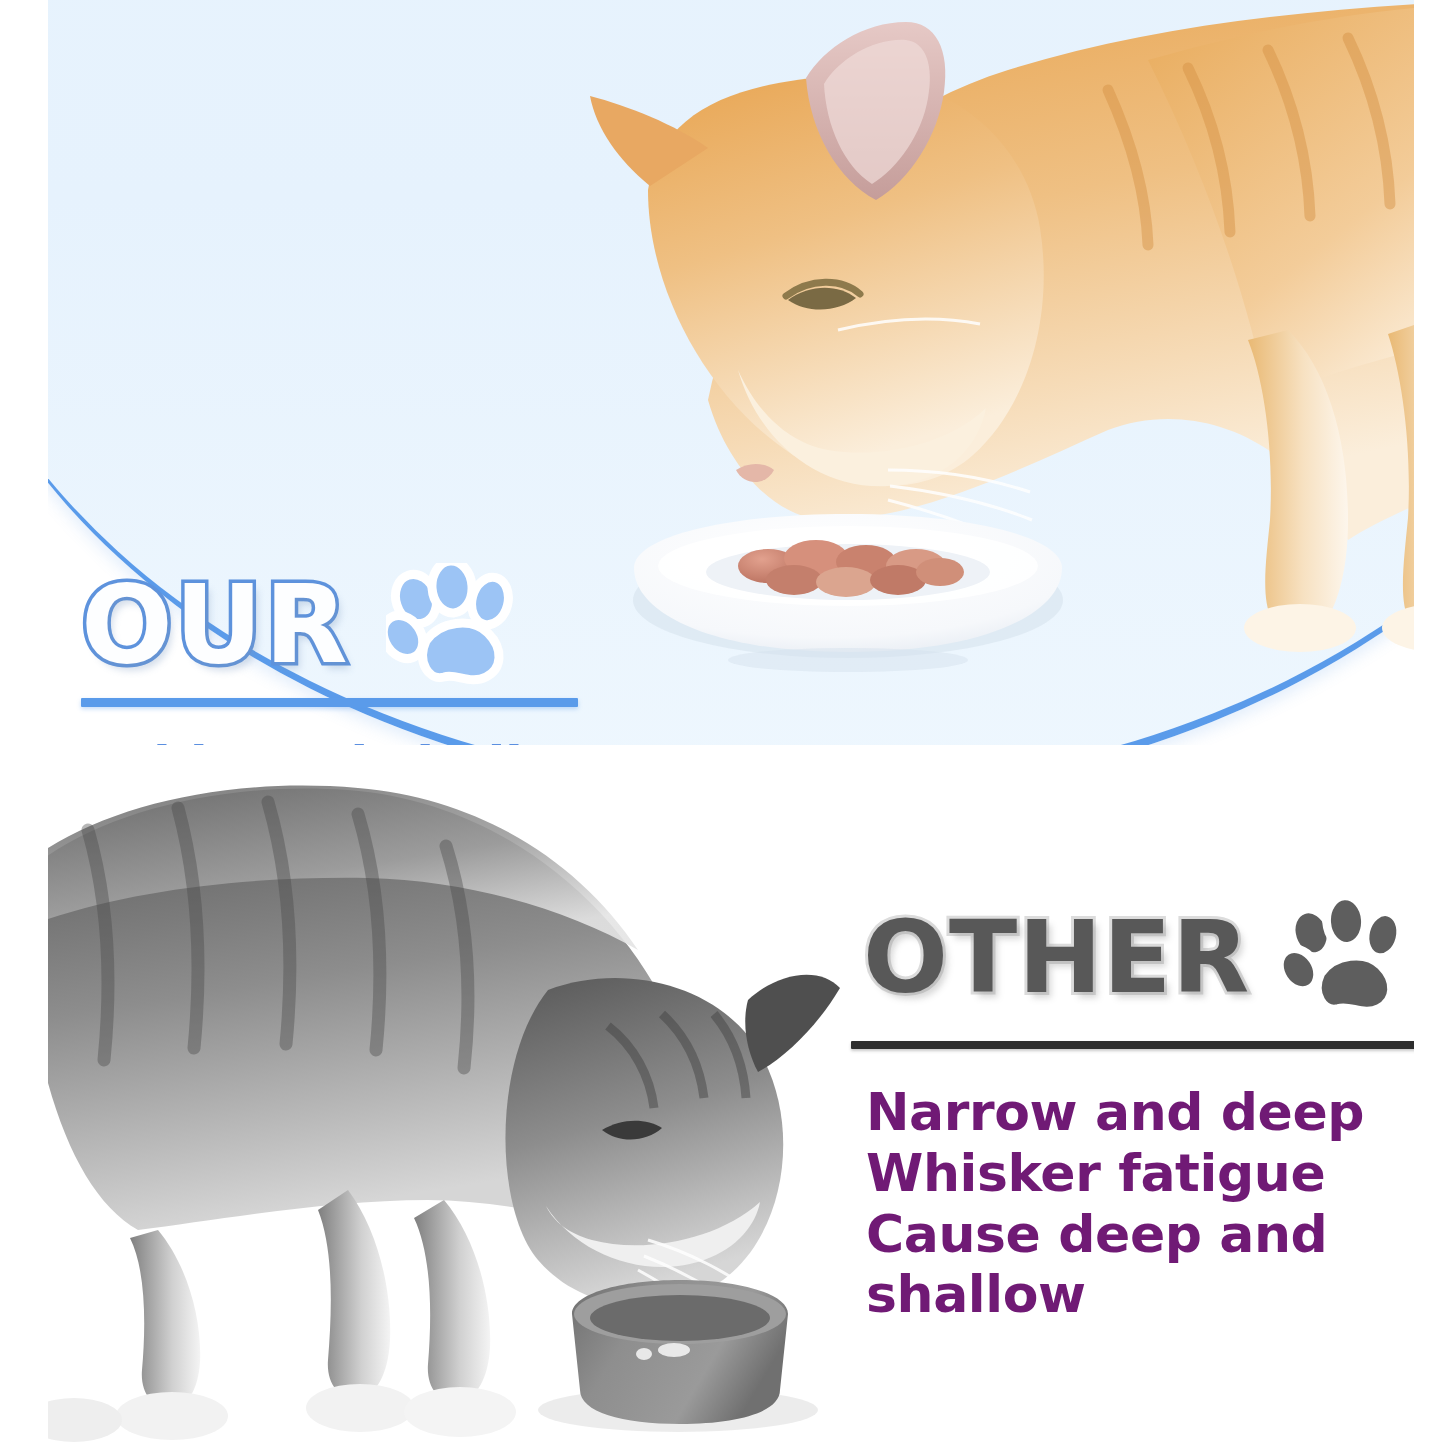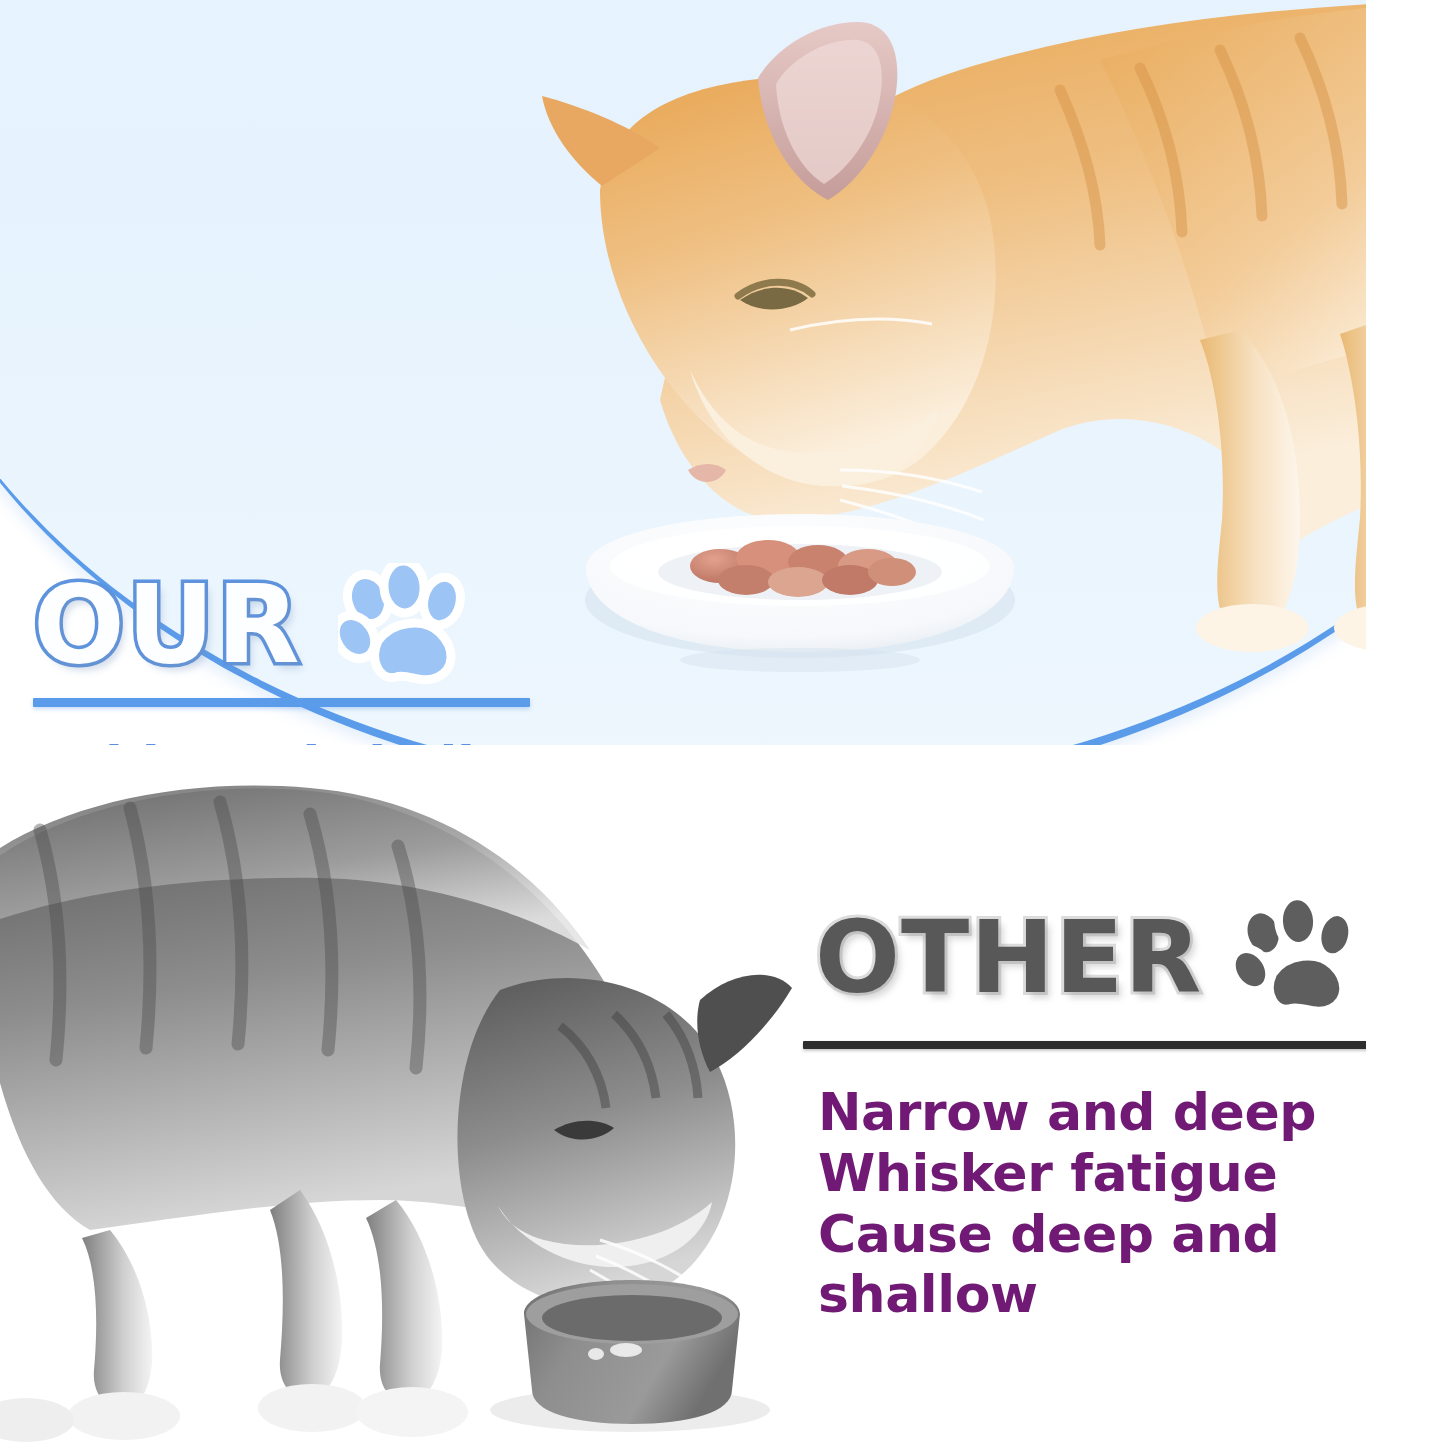--- a/index.html
+++ b/index.html
@@ -10,20 +10,21 @@
   body {
     font-family: "Liberation Sans", sans-serif;
   }
 
   #infographic {
     position: relative;
     width: 1366px;
     height: 1445px;
     overflow: hidden;
     background: #ffffff;
+    margin-left: 48px;
   }
 
   
   .our-panel {
     position: absolute;
     left: -130px;
     top: -530px;
     width: 1760px;
     height: 1330px;
     border-radius: 50%;

